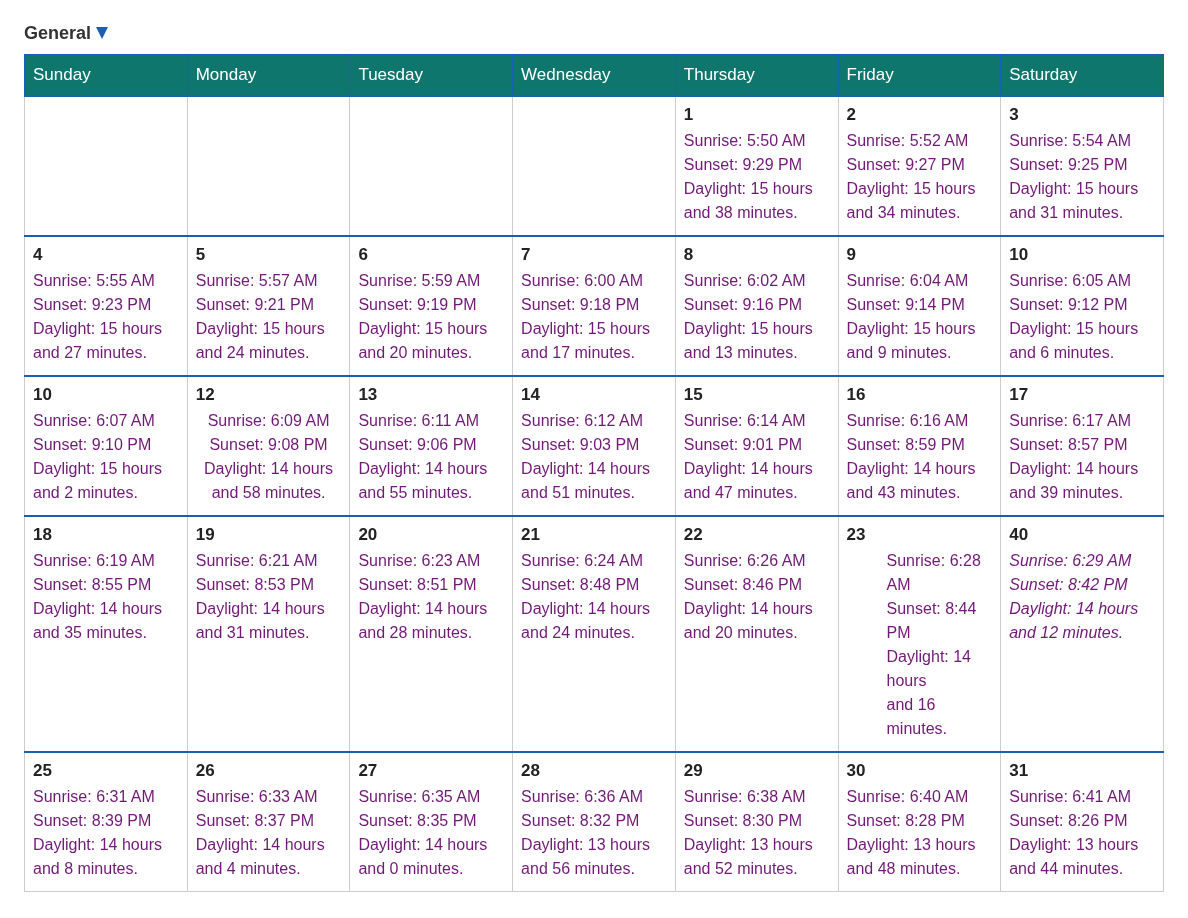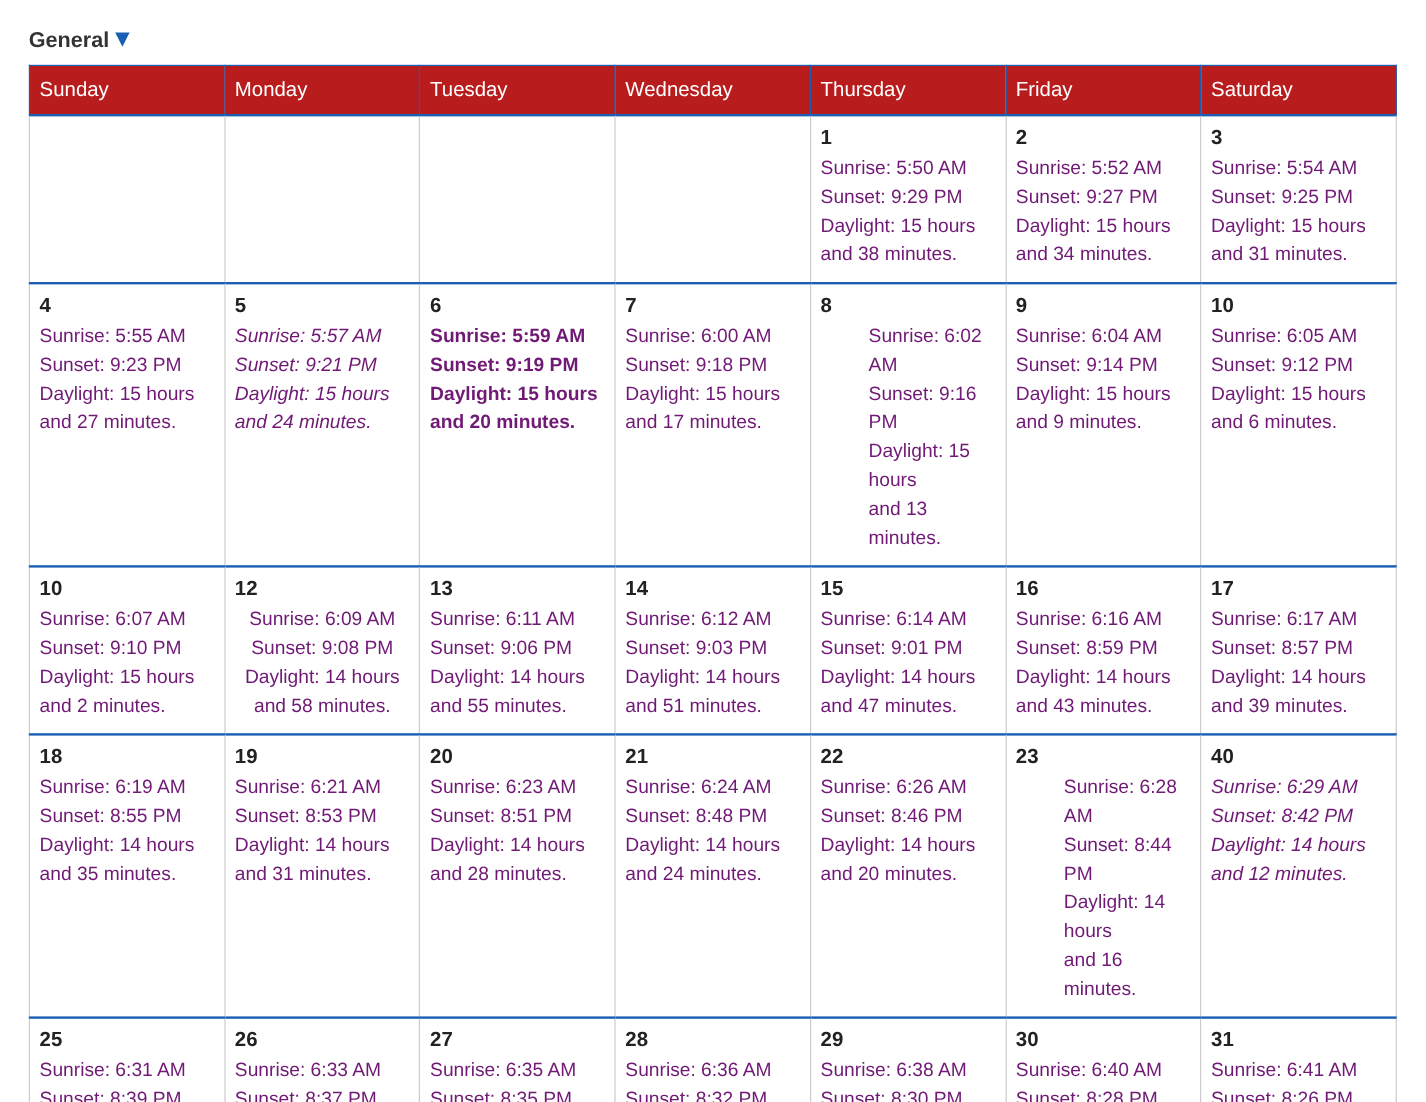--- a/index.html
+++ b/index.html
@@ -44,21 +44,21 @@
       font-size: 22px;
       color: #444;
       margin-top: 2px;
     }
     .calendar {
       width: 100%;
       border-collapse: collapse;
       margin-top: 8px;
     }
     .calendar th {
-      background-color: #b91c1c;
+      background-color: #0f766e;
       color: #fff;
       padding: 10px 8px;
       font-size: 17px;
       font-weight: normal;
       text-align: left;
       border: 1px solid #1a5fb4;
     }
     .calendar td {
       vertical-align: top;
       padding: 8px 8px 10px 8px;
@@ -159,42 +159,42 @@
       <tr>
         <td>
           <span class="day-number">4</span>
           <div class="day-info" style="white-space: pre-line;">Sunrise: 5:55 AM
 Sunset: 9:23 PM
 Daylight: 15 hours
 and 27 minutes.</div>
         </td>
         <td>
           <span class="day-number">5</span>
-          <div class="day-info" style="white-space: pre-line; font-style: italic;">Sunrise: 5:57 AM
+          <div class="day-info" style="white-space: pre-line;">Sunrise: 5:57 AM
 Sunset: 9:21 PM
 Daylight: 15 hours
 and 24 minutes.</div>
         </td>
         <td>
           <span class="day-number">6</span>
-          <div class="day-info" style="white-space: pre-line; font-weight: bold;">Sunrise: 5:59 AM
+          <div class="day-info" style="white-space: pre-line;">Sunrise: 5:59 AM
 Sunset: 9:19 PM
 Daylight: 15 hours
 and 20 minutes.</div>
         </td>
         <td>
           <span class="day-number">7</span>
           <div class="day-info" style="white-space: pre-line;">Sunrise: 6:00 AM
 Sunset: 9:18 PM
 Daylight: 15 hours
 and 17 minutes.</div>
         </td>
         <td>
           <span class="day-number">8</span>
-          <div class="day-info" style="white-space: pre-line; margin-left: 40px;">Sunrise: 6:02 AM
+          <div class="day-info" style="white-space: pre-line;">Sunrise: 6:02 AM
 Sunset: 9:16 PM
 Daylight: 15 hours
 and 13 minutes.</div>
         </td>
         <td>
           <span class="day-number">9</span>
           <div class="day-info" style="white-space: pre-line;">Sunrise: 6:04 AM
 Sunset: 9:14 PM
 Daylight: 15 hours
 and 9 minutes.</div>

